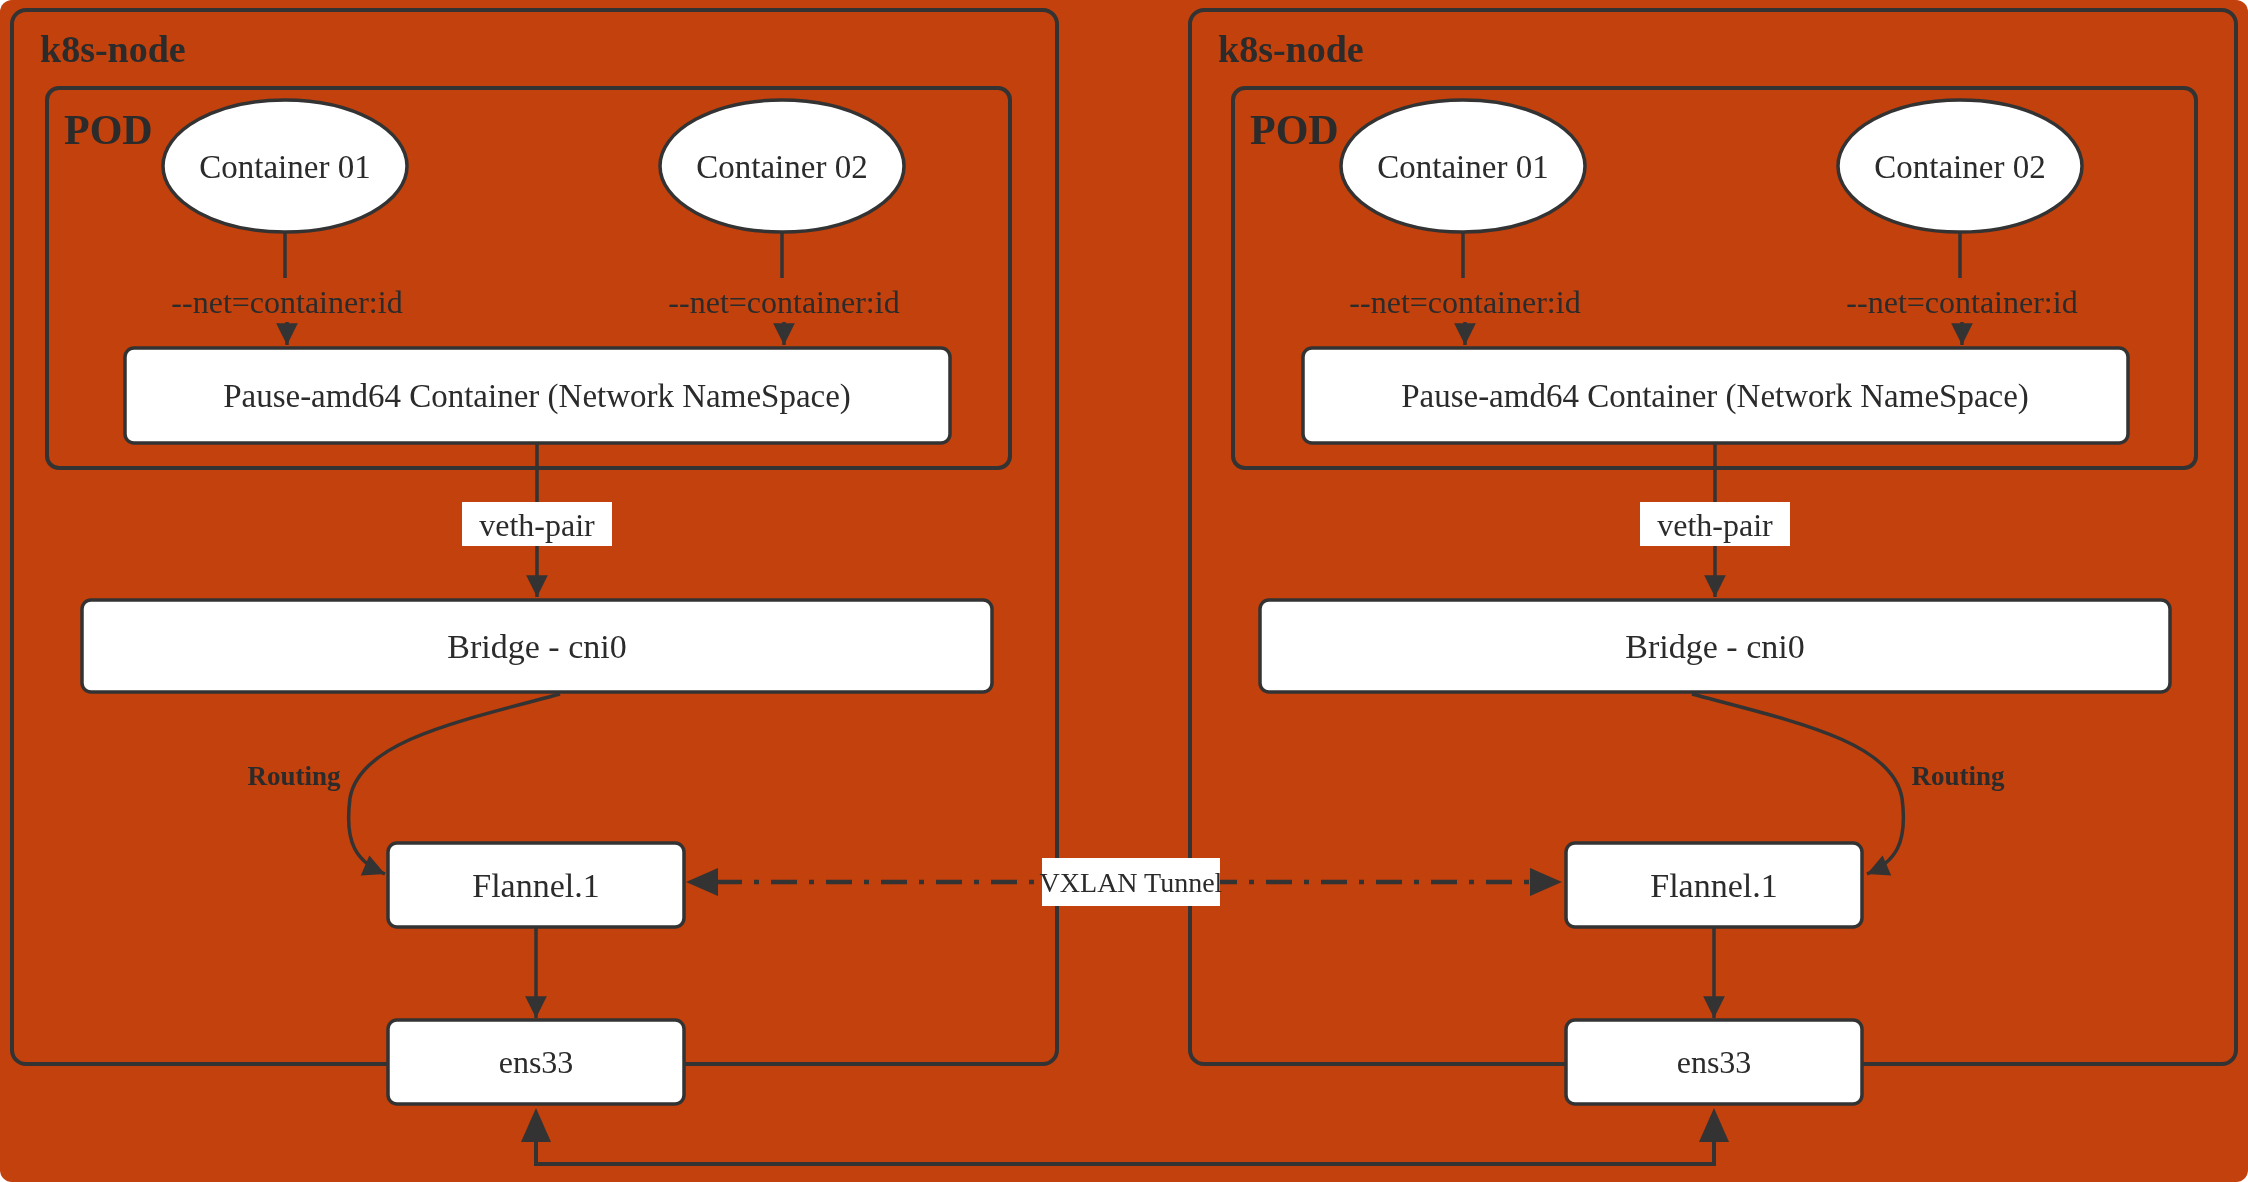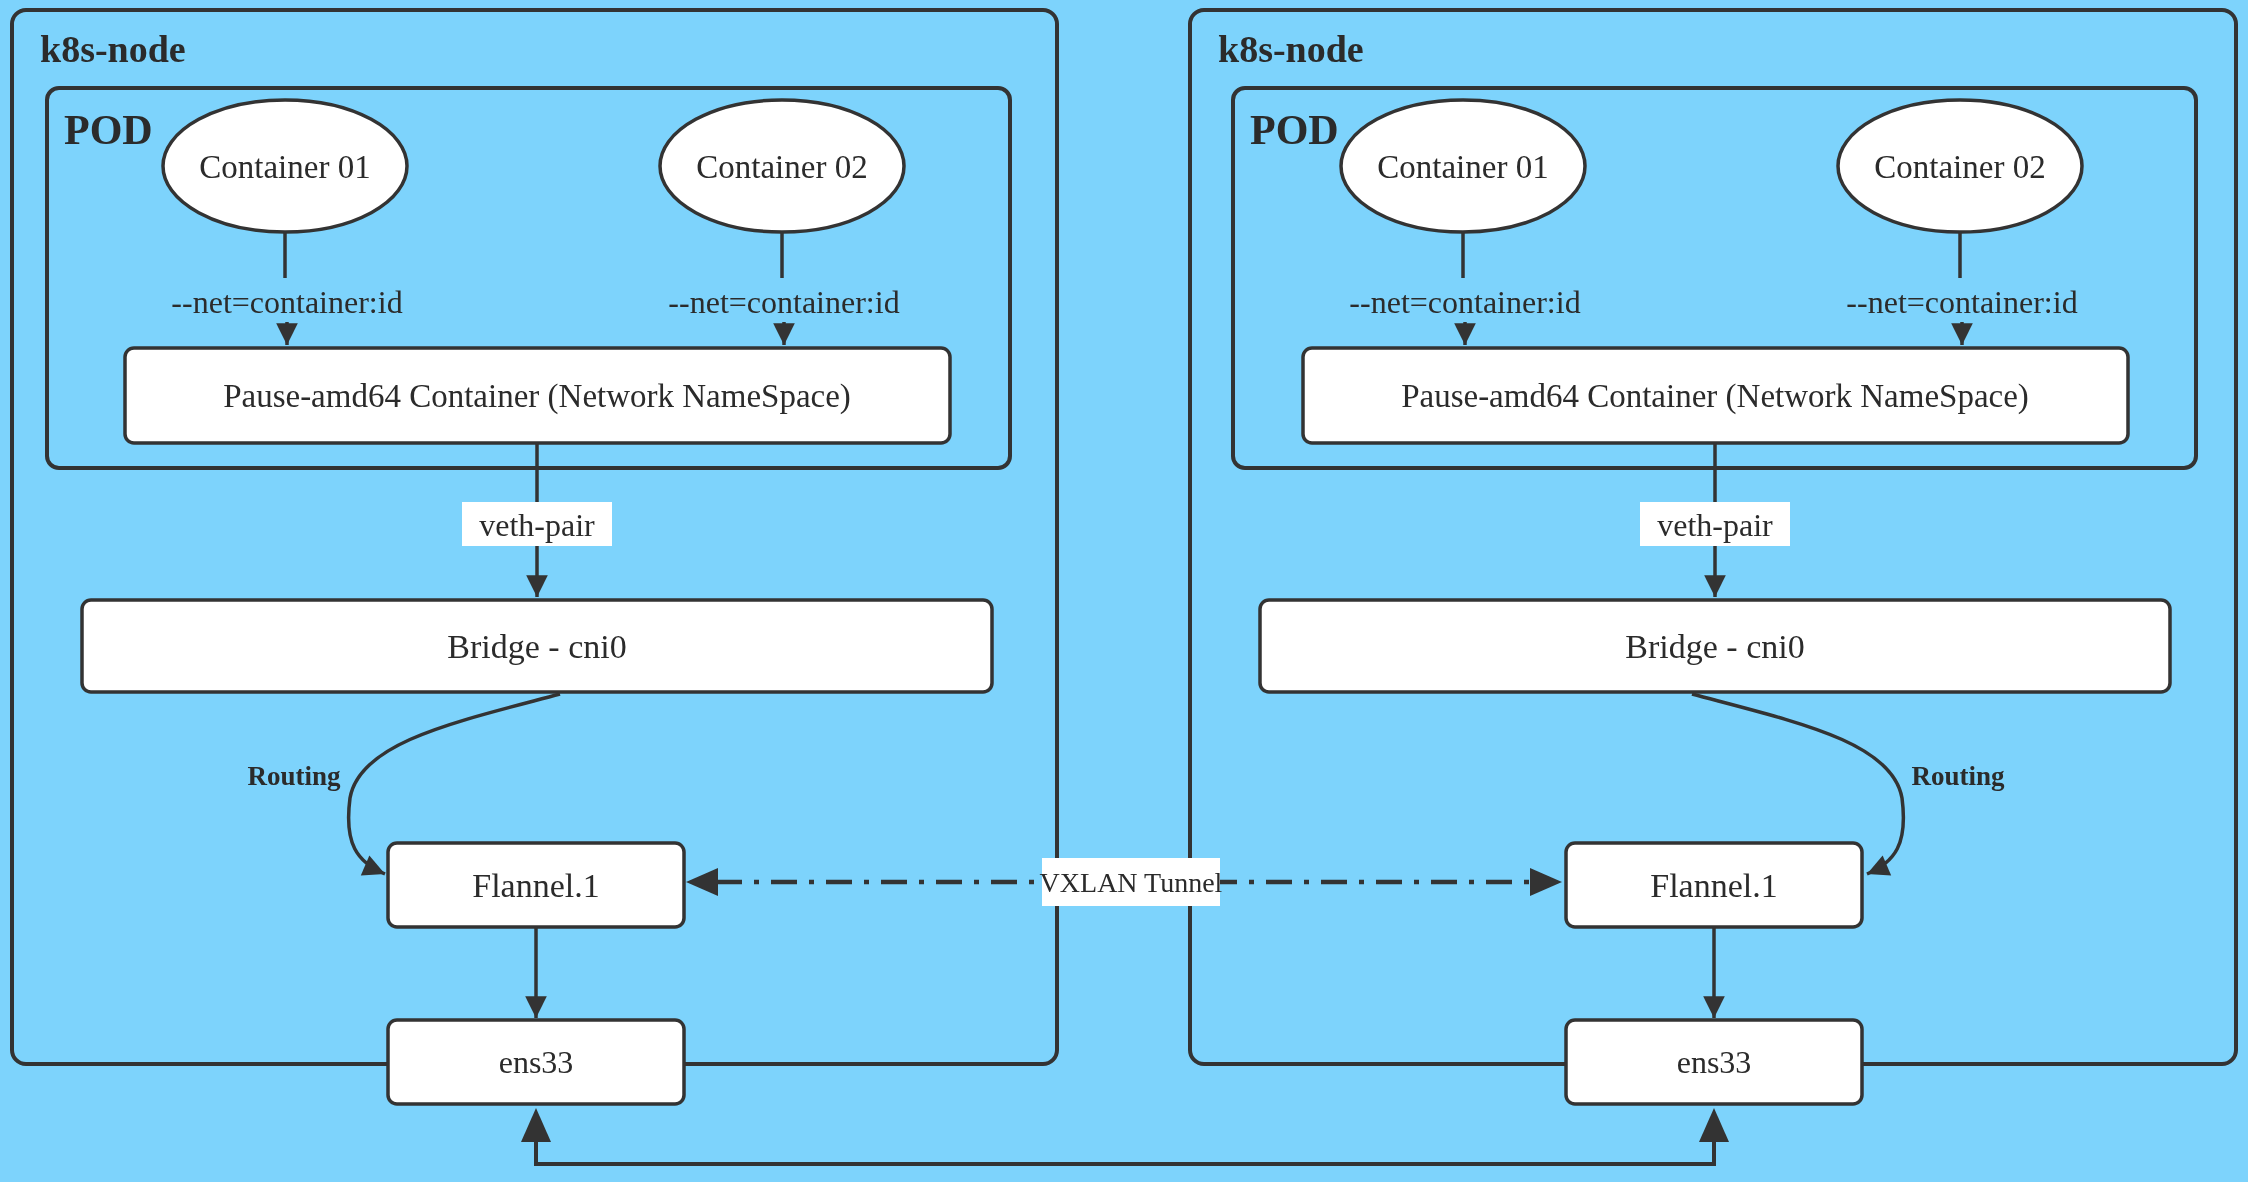--- a/index.html
+++ b/index.html
@@ -1,16 +1,16 @@
 <!DOCTYPE html>
 <html><head>
 <meta charset="utf-8">
 <style>
   html,body{margin:0;padding:0;background:#ffffff;}
-  .stage{position:relative;width:2248px;height:1182px;background:#7dd3fc;overflow:hidden;}
+  .stage{position:relative;width:2248px;height:1182px;background:#c2410c;overflow:hidden;border-radius:12px;}
   svg{display:block;width:100%;height:100%;}
   text{font-family:"Liberation Serif","DejaVu Serif",serif;fill:#2b2b2b;}
   .tc{text-anchor:middle;}
   .b{font-weight:bold;}
   .fs38{font-size:38px;}
   .fs42{font-size:42px;}
   .fs34{font-size:34px;}
   .fs33{font-size:33px;}
   .fs32{font-size:32px;}
   .fs28{font-size:28px;}

